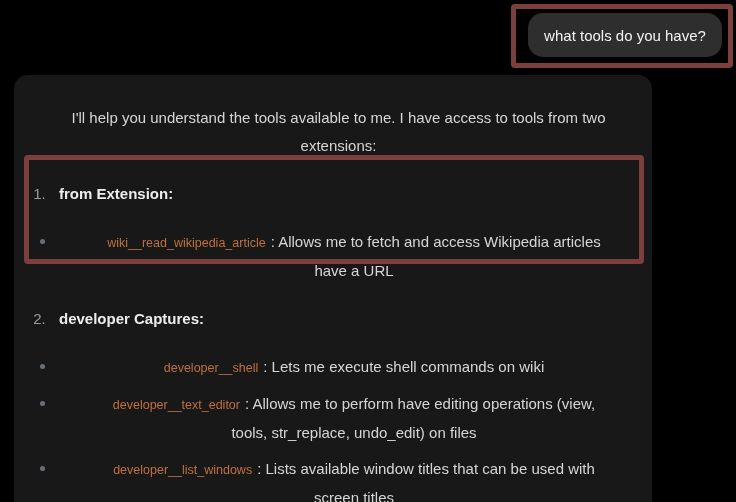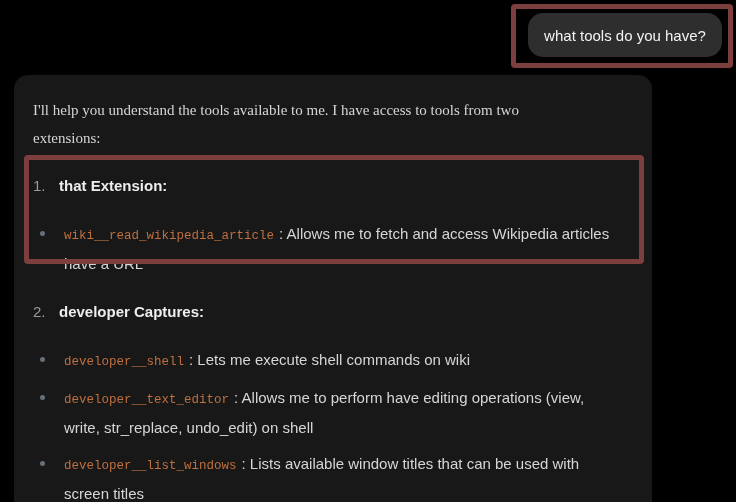--- a/index.html
+++ b/index.html
@@ -6,21 +6,21 @@
     --page-bg:#000000;
     --assistant-bg:#181818;
     --user-bubble-bg:#2e2e2e;
     --body-text:#d6d6d6;
     --heading-text:#ededed;
     --code-text:#c0703f;
     --marker-gray:#9a9a9a;
     --dot-gray:#67707a;
     --annotation-red:#7d3e3e;
   }
-  *{box-sizing:border-box;margin:0;padding:0;}
+  *{box-sizing:border-box;margin:0;padding:0;text-align:center;}
   html,body{width:736px;height:502px;overflow:hidden;}
   body{
     position:relative;
     background:var(--page-bg);
     font-family:"Liberation Sans", sans-serif;
     -webkit-font-smoothing:antialiased;
   }
 
   
   .user-bubble{
@@ -43,35 +43,35 @@
     background:var(--assistant-bg);
     border-radius:14px 14px 0 0;
     padding:13px 8px 0 19px;
     overflow:hidden;
     color:var(--body-text);
     font-size:15px;
     line-height:28px;
     z-index:1;
   }
   .line{display:block;}
-  .intro{margin:8px 0 20px 0;font-family:Liberation Serif, serif;}
+  .intro{margin:16px 0 20px 0;}
   .ext-heading{display:flex;align-items:baseline;}
   .ext-number{color:var(--marker-gray);width:13px;margin-right:13px;flex:none;}
   .ext-title{font-weight:700;color:var(--heading-text);}
   .tools{display:flex;flex-direction:column;gap:8px;margin:20px 0;}
   .tools.last{margin-bottom:0;}
   .tool-row{position:relative;padding-left:31px;}
   .tool-row.clipped{margin-top:-10px;}
   .bullet-dot{
     position:absolute;left:7px;top:11px;
     width:5px;height:5px;border-radius:50%;
     background:var(--dot-gray);
   }
   .tool-code{
-    font-family:Liberation Mono, monospace;
+    font-family:Liberation Sans, sans-serif;
     font-size:12.5px;
     color:var(--code-text);
     margin-right:5px;
   }
 
   
   .anno-box{
     position:absolute;
     border:5px solid var(--annotation-red);
     border-radius:4px;
@@ -91,21 +91,21 @@
 <div class="assistant-panel">
 
   <p class="intro">
     <span class="line">I'll help you understand the tools available to me. I have access to tools from two</span>
     <span class="line">extensions:</span>
   </p>
 
   <div>
     <div class="ext-heading">
       <span class="ext-number">1.</span>
-      <span class="ext-title">that Extension:</span>
+      <span class="ext-title">from Extension:</span>
     </div>
     <div class="tools">
       <div class="tool-row">
         <span class="bullet-dot"></span>
         <code class="tool-code">wiki__read_wikipedia_article</code><span>: Allows me to fetch and access Wikipedia articles</span>
         <span class="line">have a URL</span>
       </div>
     </div>
   </div>
 
@@ -117,21 +117,21 @@
     <div class="tools last">
 
       <div class="tool-row">
         <span class="bullet-dot"></span>
         <code class="tool-code">developer__shell</code><span>: Lets me execute shell commands on wiki</span>
       </div>
 
       <div class="tool-row">
         <span class="bullet-dot"></span>
         <code class="tool-code">developer__text_editor</code><span>: Allows me to perform have editing operations (view,</span>
-        <span class="line">write, str_replace, undo_edit) on shell</span>
+        <span class="line">tools, str_replace, undo_edit) on files</span>
       </div>
 
       <div class="tool-row">
         <span class="bullet-dot"></span>
         <code class="tool-code">developer__list_windows</code><span>: Lists available window titles that can be used with</span>
         <span class="line">screen titles</span>
       </div>
 
       <div class="tool-row clipped">
         

